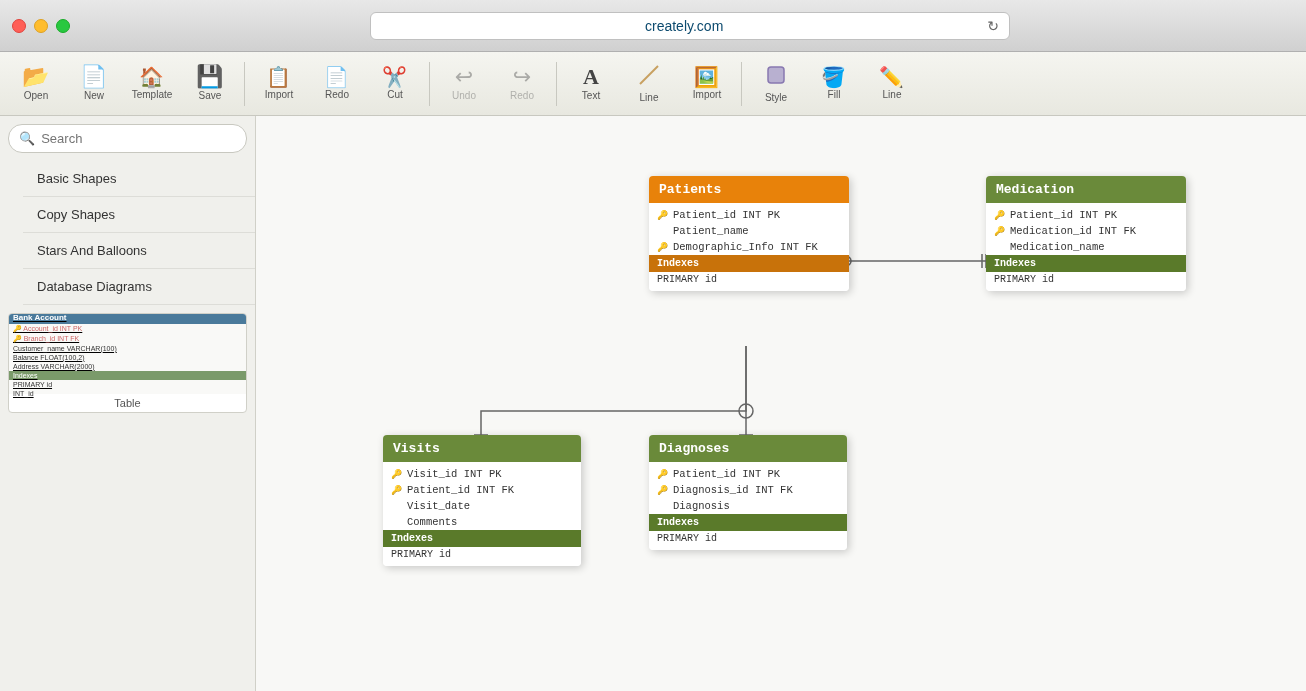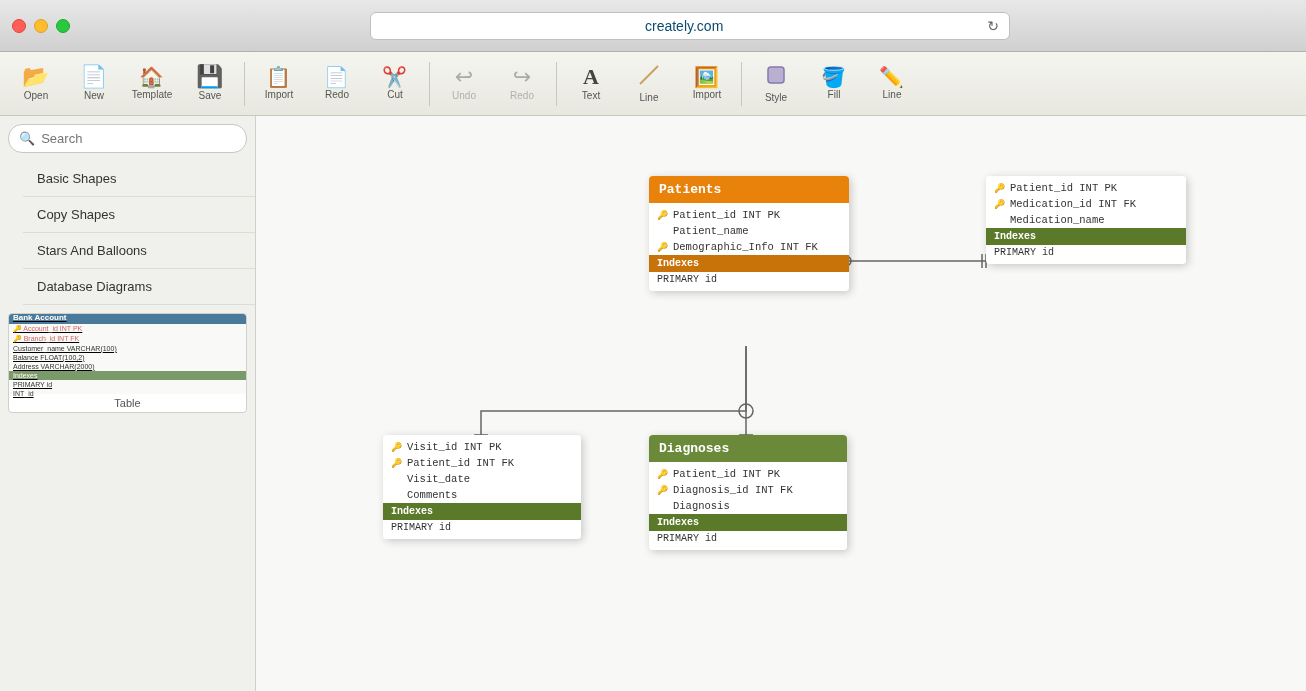--- a/index.html
+++ b/index.html
@@ -365,39 +365,41 @@
         <div class="db-table-row">
           <span class="key-icon">🔑</span>
           <span class="row-text">Demographic_Info   INT   FK</span>
         </div>
         <div class="db-indexes-header" style="background:#c8720a;">Indexes</div>
         <div class="db-index-row">PRIMARY   id</div>
       </div>
     </div>
 
     <div class="db-table theme-green" style="left: 730px; top: 60px; width: 200px;">
+      <div class="db-table-header">Medication</div>
       <div class="db-table-body">
         <div class="db-table-row">
           <span class="key-icon">🔑</span>
           <span class="row-text">Patient_id   INT   PK</span>
         </div>
         <div class="db-table-row">
           <span class="key-icon">🔑</span>
           <span class="row-text">Medication_id   INT   FK</span>
         </div>
         <div class="db-table-row">
           <span class="key-icon"> </span>
           <span class="row-text">Medication_name</span>
         </div>
         <div class="db-indexes-header" style="background:#5a7a2a;">Indexes</div>
         <div class="db-index-row">PRIMARY   id</div>
       </div>
     </div>
 
     <div class="db-table theme-green" style="left: 127px; top: 319px; width: 198px;">
+      <div class="db-table-header">Visits</div>
       <div class="db-table-body">
         <div class="db-table-row">
           <span class="key-icon">🔑</span>
           <span class="row-text">Visit_id   INT   PK</span>
         </div>
         <div class="db-table-row">
           <span class="key-icon">🔑</span>
           <span class="row-text">Patient_id   INT   FK</span>
         </div>
         <div class="db-table-row">

